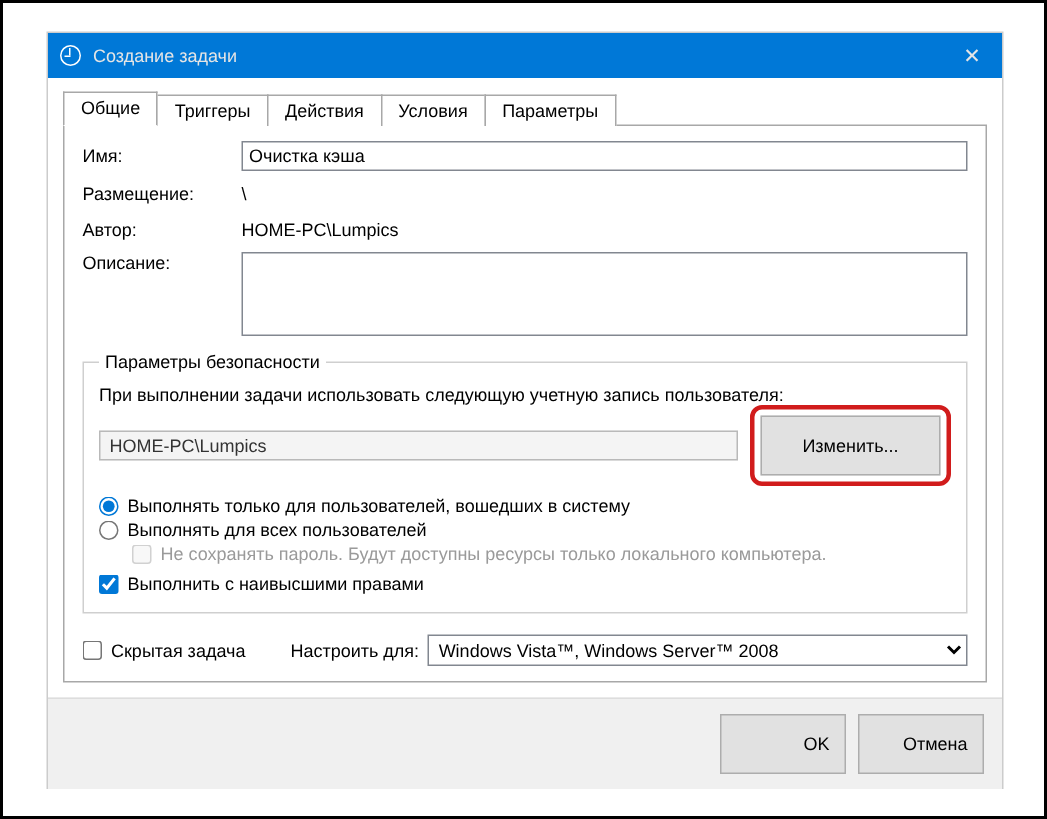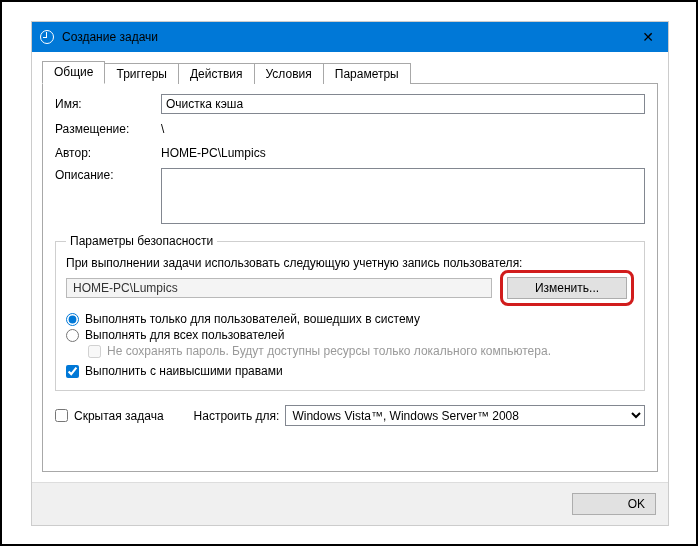--- a/index.html
+++ b/index.html
@@ -15,21 +15,21 @@
   .outer {
     position: absolute;
     top: 19px; left: 29px; right: 27px; bottom: 18px;
     border: 1px solid #ccc;
     background: #fff;
     display: flex;
     flex-direction: column;
   }
   .titlebar {
     background: #0078d7;
-    color: #000000;
+    color: #e5e5e5;
     height: 30px;
     display: flex;
     align-items: center;
     padding: 0 8px;
     font-size: 12px;
   }
   .titlebar .tb-icon {
     width: 14px; height: 14px;
     border: 1.5px solid #fff;
     border-radius: 50%;
@@ -158,21 +158,21 @@
     background: rgba(255,255,255,0.2);
   }
   .btn {
     border: 1px solid #adadad;
     background: #e1e1e1;
     padding: 3px 22px;
     font-size: 12px;
     font-family: inherit;
     cursor: pointer;
     min-width: 120px;
-    height: 22px;
+    height: 40px;
   }
   .radio-row, .check-row {
     display: flex;
     align-items: center;
     gap: 6px;
     font-size: 12px;
     margin: 2px 0;
   }
   .radio-row input, .check-row input { margin: 0; }
   .subcheck {
@@ -300,14 +300,15 @@
         <select class="combo">
           <option>Windows Vista™, Windows Server™ 2008</option>
         </select>
       </div>
 
     </div>
   </div>
 
   <div class="footer">
     <button class="btn">OK</button>
+    <button class="btn">Отмена</button>
   </div>
 </div>
 
 </body></html>

